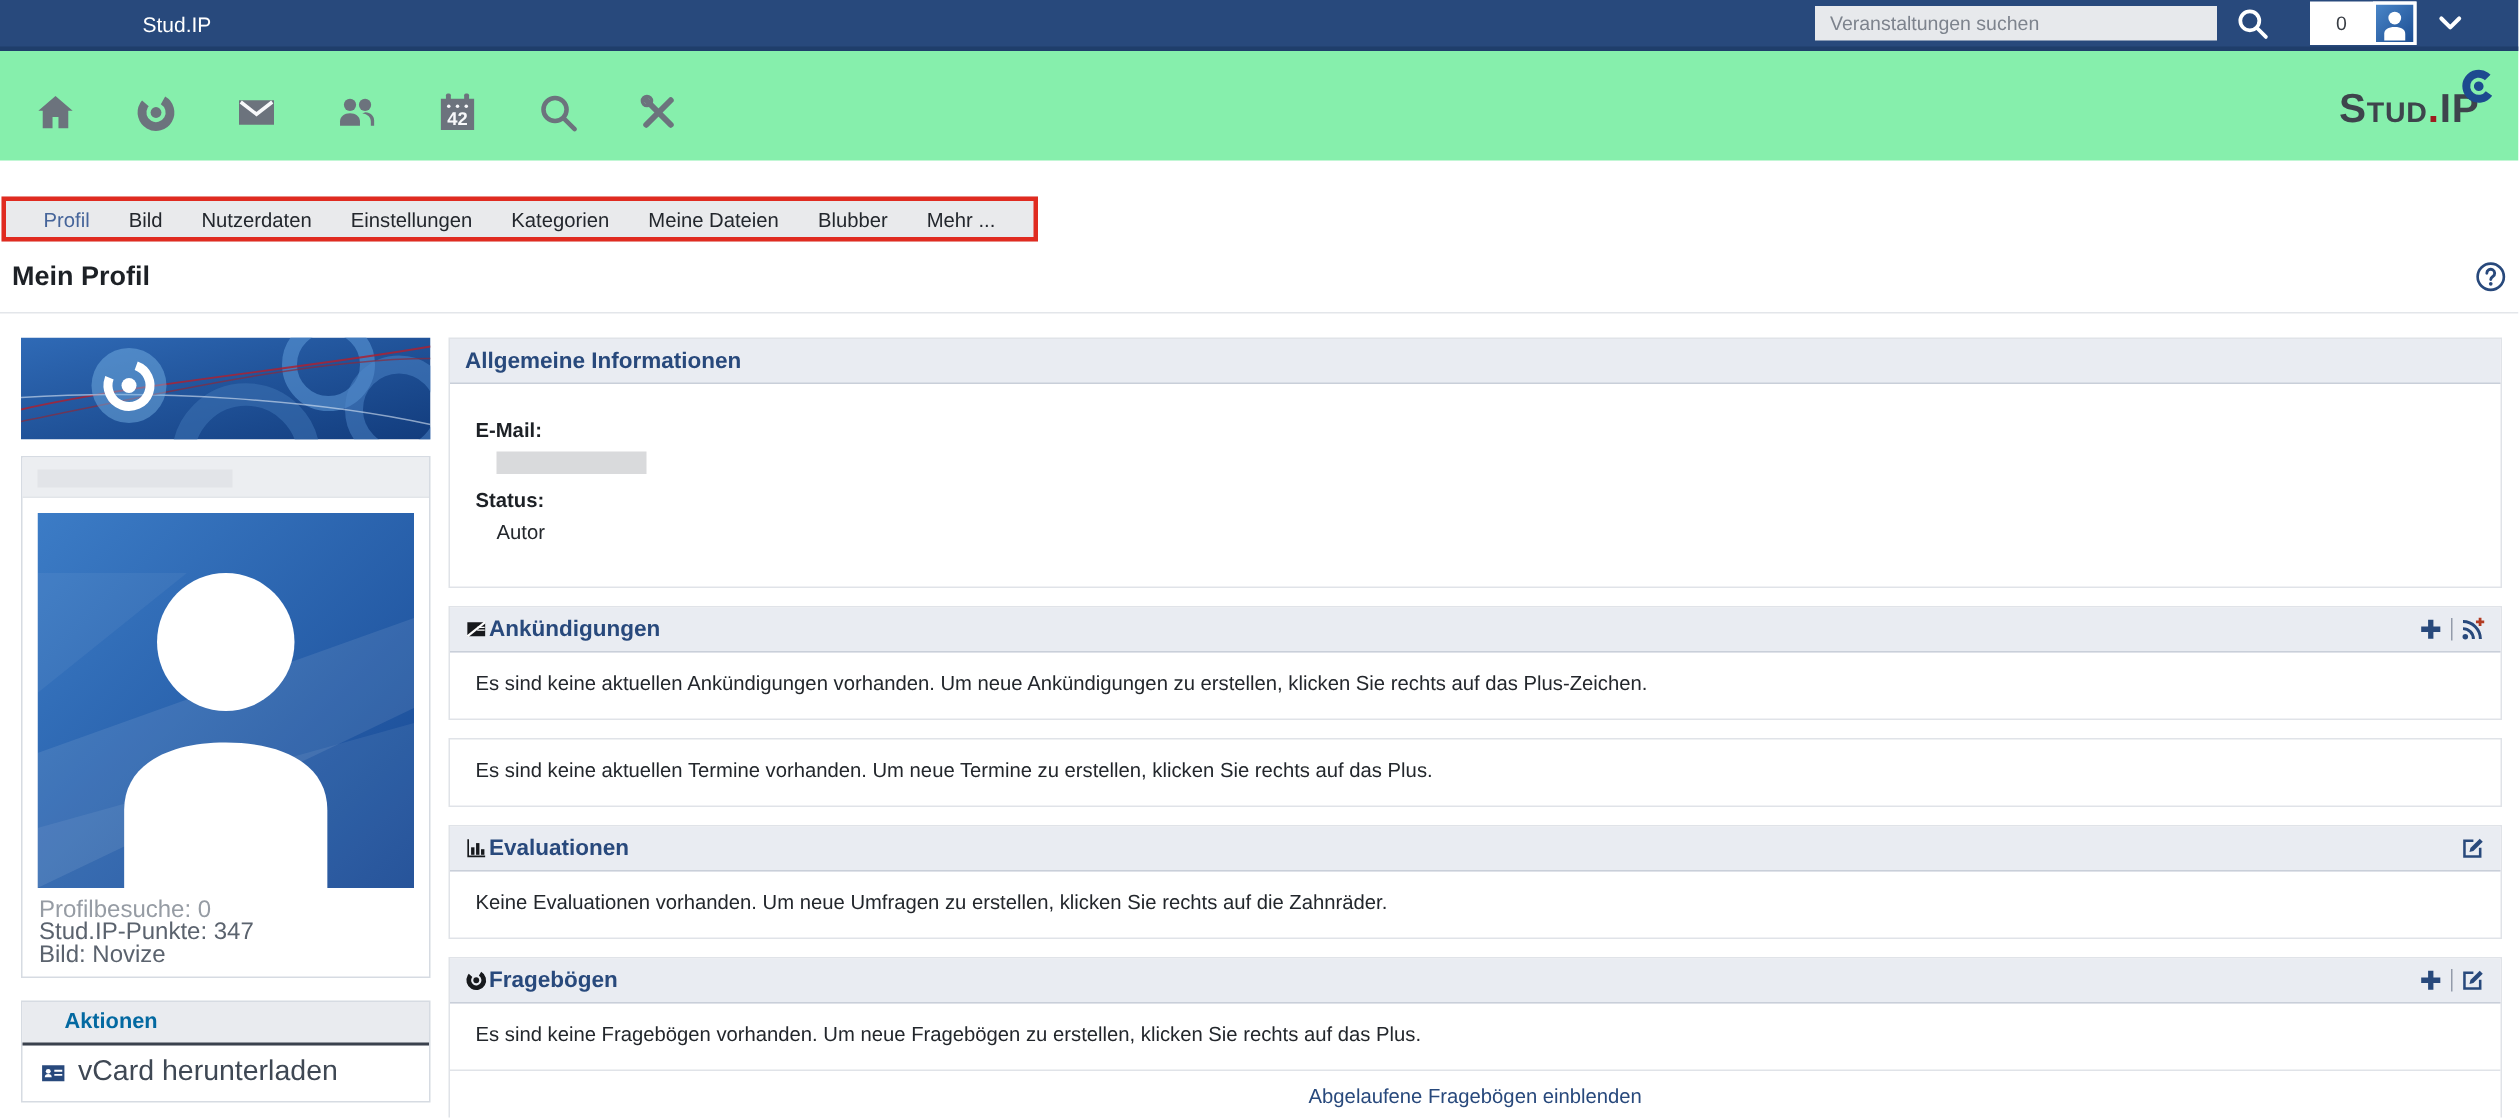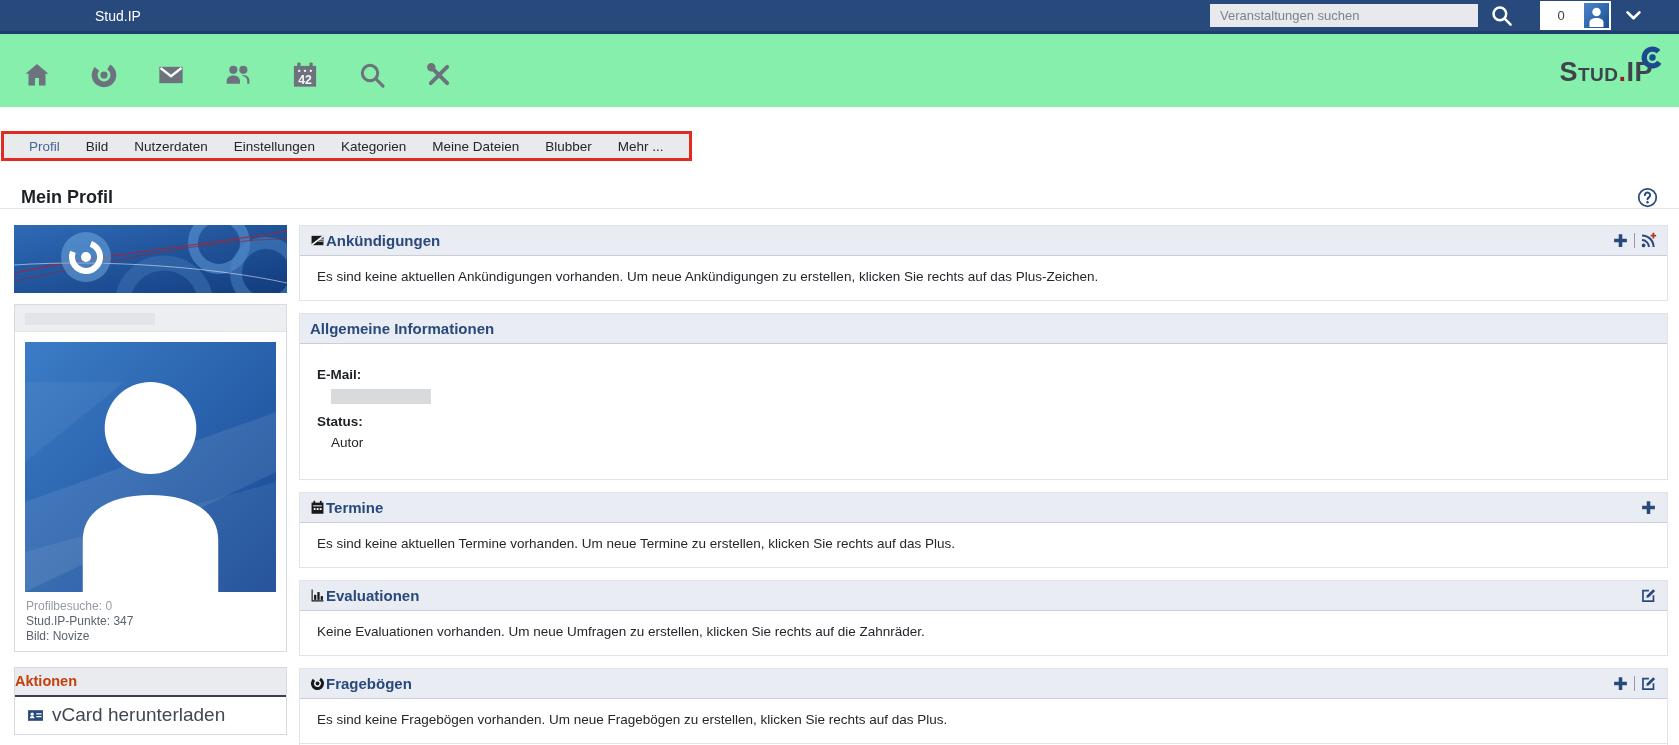--- a/index.html
+++ b/index.html
@@ -34,39 +34,39 @@
   .brand-swirl { position: absolute; right: -12px; top: -14px; width: 25px; height: 25px; color: #1d4a8f; transform: rotate(95deg); }
   .brand-swirl svg { width: 100%; height: 100%; }
 
   
   .tabrow { padding: 9px 0 0 1px; background: #fff; }
   .tab-strip { display: inline-flex; align-items: center; height: 30px; background: #e9eaec; border: 3px solid #e02b20; padding: 0 12px; margin-top: 15px; }
   .tab { font-size: 13.5px; color: #23272d; padding: 0 13px; cursor: pointer; white-space: nowrap; }
   .tab.active { color: #46659a; }
 
   
-  .pagehead { display: flex; align-items: flex-end; padding: 0 21px; height: 48px; border-bottom: 1px solid #e3e6ea; }
+  .pagehead { display: flex; align-items: center; padding: 0 8px; height: 48px; border-bottom: 1px solid #e3e6ea; }
   .page-title { font-size: 18px; font-weight: bold; color: #1d2126; margin: 0; }
   .help { margin-left: auto; width: 21px; height: 21px; color: #28497c; cursor: pointer; }
 
   
   .content { display: flex; align-items: flex-start; padding: 16px 11px 0 14px; }
   .sidebar { width: 273px; flex: 0 0 273px; margin-right: 12px; }
   .banner { height: 68px; margin-bottom: 11px; }
   .banner svg { width: 100%; height: 100%; }
   .card { border: 1px solid #d6dbe2; margin-bottom: 15px; background: #fff; }
   .avatar-head { height: 27px; background: #eceef1; border-bottom: 1px solid #e2e5e9; position: relative; }
   .name-redact { position: absolute; left: 10px; top: 8px; width: 130px; height: 12px; background: #e2e4e8; }
   .avatar-wrap { padding: 10px 10px 7px; }
   .avatar-img { width: 100%; height: 250px; }
   .avatar-img svg { width: 100%; height: 100%; }
-  .stats { padding: 0 11px 7px; font-size: 12px; line-height: 15px; }
+  .stats { padding: 0 11px 7px; font-size: 16px; line-height: 15px; }
   .stat { color: #5b636e; }
   .stat:first-child { color: #969ca4; }
-  .actions-head { height: 29px; line-height: 27px; background: #e9ebef; border-bottom: 2px solid #3a414d; padding: 0 0; font-weight: bold; font-size: 14.5px; color: #c2410c; }
+  .actions-head { height: 29px; line-height: 27px; background: #e9ebef; border-bottom: 2px solid #3a414d; padding: 0 28px; font-weight: bold; font-size: 14.5px; color: #0369a1; }
   .action-row { display: flex; align-items: center; gap: 8px; padding: 7px 12px 8px; font-size: 19px; color: #3f4854; cursor: pointer; }
   .action-row .icon { width: 17px; height: 17px; color: #28497c; flex: 0 0 17px; }
 
   
   #sections { flex: 1; min-width: 0; }
   .section { border: 1px solid #e0e3e8; margin-bottom: 12px; background: #fff; }
   .section-head { display: flex; align-items: center; background: #e9ecf2; border-bottom: 1px solid #c9cfd9; height: 30px; padding: 0 10px; }
   .section-head .icon { width: 15px; height: 15px; color: #17191d; margin-right: 1px; flex: 0 0 15px; }
   .section-title { font-size: 15px; font-weight: bold; color: #28497c; }
   .head-actions { margin-left: auto; display: flex; align-items: center; gap: 5px; }
@@ -266,85 +266,64 @@
               </span>
               <span>vCard herunterladen</span>
             </div>
           </div>
       </div>
     </aside>
 
     <main id="sections">
         <section class="section">
           <div class="section-head">
-            <span class="icon">
-              <svg viewBox="0 0 24 24">
-                <path fill="currentColor" d="M2.5 4.5h19v15h-19z"></path>
-                <path d="M2.5 19.5 21.5 4.5" stroke="#fff" stroke-width="2.4"></path>
-                <path d="M13 10h8M13 13h8" stroke="#fff" stroke-width="1.4"></path>
-              </svg>
-            </span>
-            <span class="section-title">Ankündigungen</span>
-            <span class="head-actions">
-              <span class="hact">
-                <svg viewBox="0 0 24 24" fill="currentColor">
-                  <path d="M9.5 3h5v6.5H21v5h-6.5V21h-5v-6.5H3v-5h6.5z"></path>
-                </svg>
-              </span>
-              <span class="sep"></span>
-              <span class="hact">
-                <svg viewBox="0 0 24 24">
-                  <circle cx="5" cy="19" r="2.6" fill="currentColor"></circle>
-                  <path fill="none" stroke="currentColor" stroke-width="2.8" d="M2.8 11.4a9.8 9.8 0 0 1 9.8 9.8"></path>
-                  <path fill="none" stroke="currentColor" stroke-width="2.8" d="M2.8 4.8A16.4 16.4 0 0 1 19.2 21.2"></path>
-                  <path fill="#b23b22" d="M17.6 1.2h2.6v2.6h2.6v2.6h-2.6V9h-2.6V6.4H15V3.8h2.6z"></path>
-                </svg>
-              </span>
-            </span>
-          </div>
-          <div class="section-body">Es sind keine aktuellen Ankündigungen vorhanden. Um neue Ankündigungen zu erstellen, klicken Sie rechts auf das Plus-Zeichen.</div>
-        </section>
-        <section class="section">
-          <div class="section-head">
             <span class="section-title">Allgemeine Informationen</span>
             <span class="head-actions"></span>
           </div>
           <div class="section-body fields">
             <div class="field">
               <div class="field-label">E-Mail:</div>
               <div class="redacted"></div>
             </div>
             <div class="field">
               <div class="field-label">Status:</div>
               <div class="field-value">Autor</div>
             </div>
           </div>
         </section>
         <section class="section">
           <div class="section-head">
             <span class="icon">
-              <svg viewBox="0 0 24 24" fill="currentColor">
-                <path d="M2.5 4.2h19v17.8h-19z"></path>
-                <rect x="5.4" y="1.2" width="2.8" height="5" rx="1"></rect>
-                <rect x="15.8" y="1.2" width="2.8" height="5" rx="1"></rect>
-                <path d="M5 8.6h14v1.6H5z" fill="#fff"></path>
-                <rect x="6" y="13" width="3" height="3" fill="#fff"></rect>
-                <rect x="10.8" y="13" width="3" height="3" fill="#fff"></rect>
-                <rect x="15.6" y="13" width="3" height="3" fill="#fff"></rect>
+              <svg viewBox="0 0 24 24">
+                <path fill="currentColor" d="M2.5 4.5h19v15h-19z"></path>
+                <path d="M2.5 19.5 21.5 4.5" stroke="#fff" stroke-width="2.4"></path>
+                <path d="M13 10h8M13 13h8" stroke="#fff" stroke-width="1.4"></path>
               </svg>
             </span>
-            <span class="section-title">Termine</span>
+            <span class="section-title">Ankündigungen</span>
             <span class="head-actions">
               <span class="hact">
                 <svg viewBox="0 0 24 24" fill="currentColor">
                   <path d="M9.5 3h5v6.5H21v5h-6.5V21h-5v-6.5H3v-5h6.5z"></path>
                 </svg>
               </span>
-            </span>
-          </div>
+              <span class="sep"></span>
+              <span class="hact">
+                <svg viewBox="0 0 24 24">
+                  <circle cx="5" cy="19" r="2.6" fill="currentColor"></circle>
+                  <path fill="none" stroke="currentColor" stroke-width="2.8" d="M2.8 11.4a9.8 9.8 0 0 1 9.8 9.8"></path>
+                  <path fill="none" stroke="currentColor" stroke-width="2.8" d="M2.8 4.8A16.4 16.4 0 0 1 19.2 21.2"></path>
+                  <path fill="#b23b22" d="M17.6 1.2h2.6v2.6h2.6v2.6h-2.6V9h-2.6V6.4H15V3.8h2.6z"></path>
+                </svg>
+              </span>
+            </span>
+          </div>
+          <div class="section-body">Es sind keine aktuellen Ankündigungen vorhanden. Um neue Ankündigungen zu erstellen, klicken Sie rechts auf das Plus-Zeichen.</div>
+        </section>
+        <section class="section">
           <div class="section-body">Es sind keine aktuellen Termine vorhanden. Um neue Termine zu erstellen, klicken Sie rechts auf das Plus.</div>
         </section>
         <section class="section">
           <div class="section-head">
             <span class="icon">
               <svg viewBox="0 0 24 24" fill="currentColor">
                 <path d="M2.5 21.5v-19h1.8v17.2h17.2v1.8z"></path>
                 <rect x="6.5" y="11" width="3.6" height="8"></rect>
                 <rect x="11.8" y="6.5" width="3.6" height="12.5"></rect>
                 <rect x="17.1" y="13" width="3.6" height="6"></rect>

